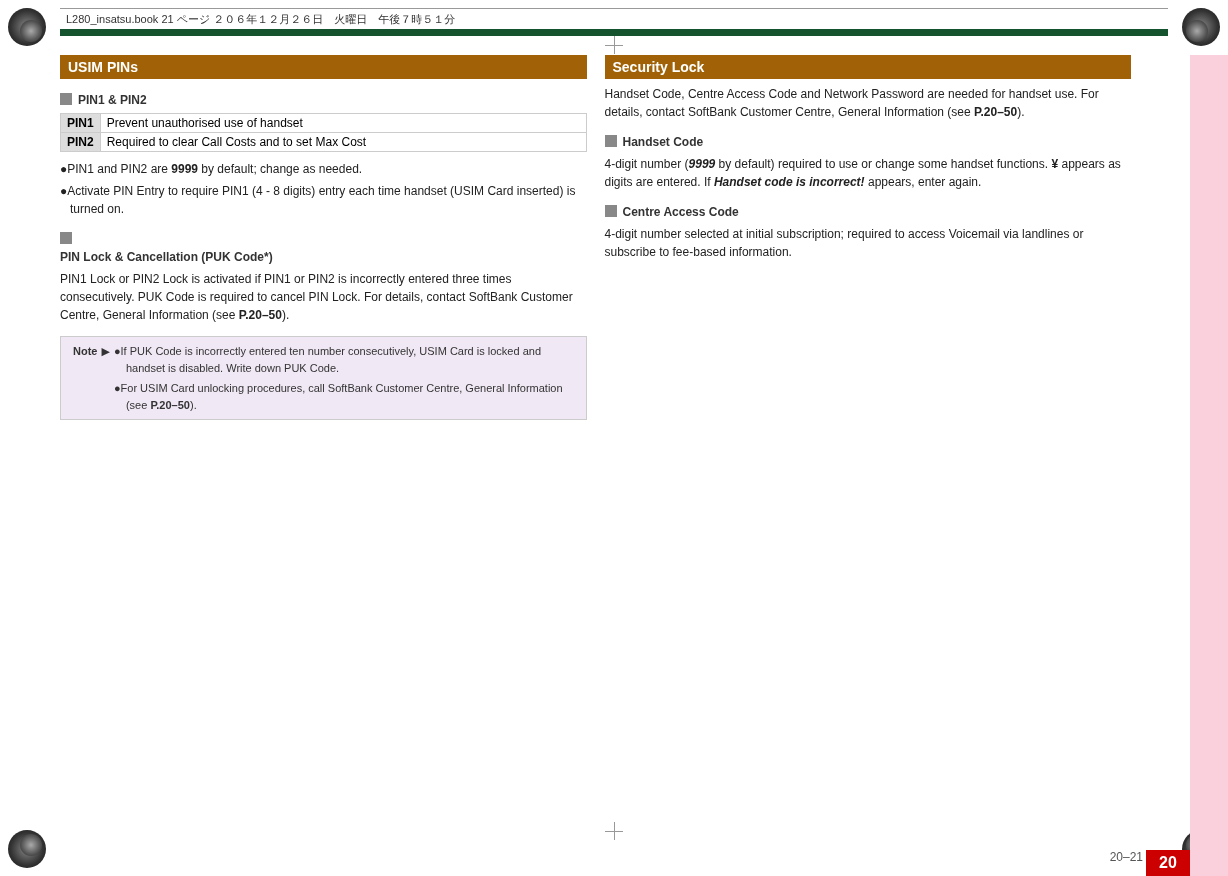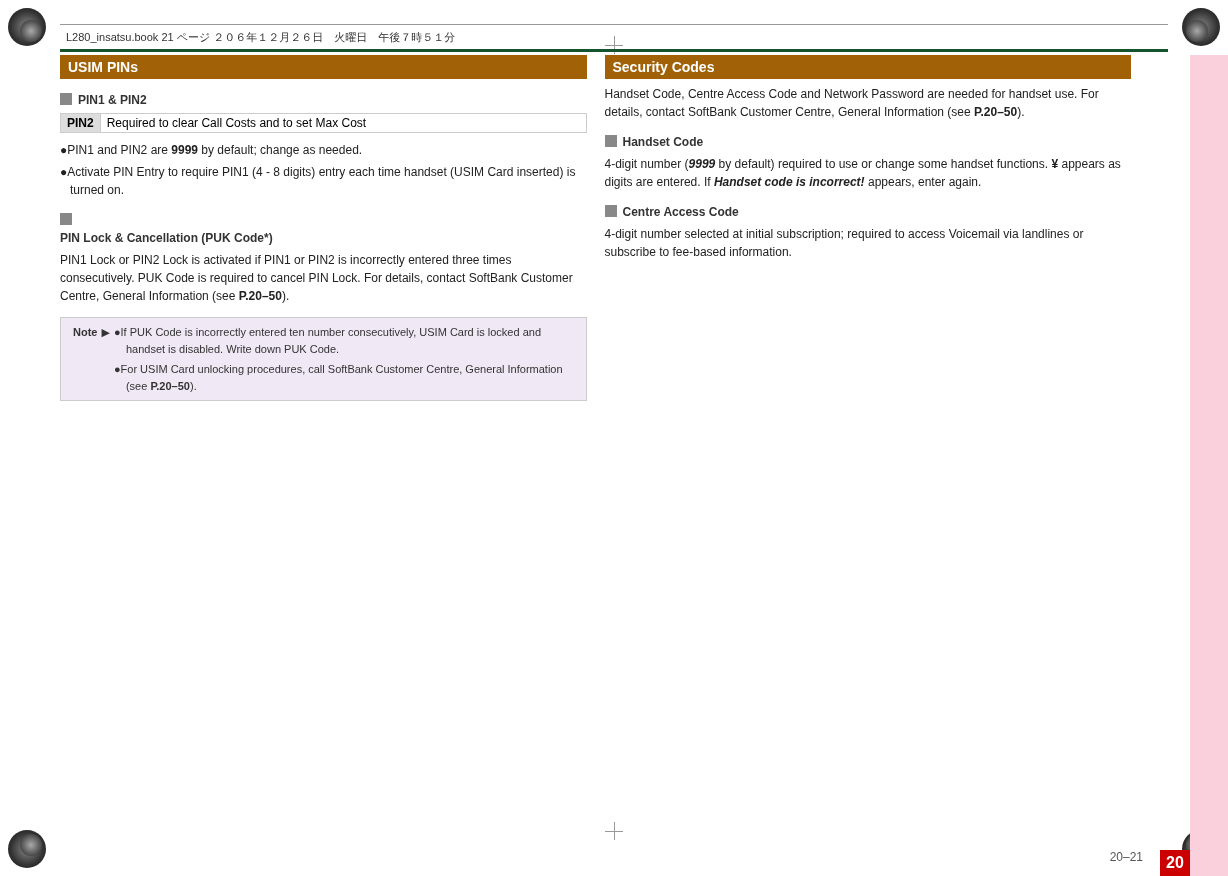--- a/index.html
+++ b/index.html
@@ -9,24 +9,24 @@
       background: #fff;
       font-family: Arial, sans-serif;
       font-size: 13px;
       position: relative;
       overflow: hidden;
     }
 
     
     .top-header {
       position: absolute;
-      top: 24px; left: 60px; right: 60px;
+      top: 8px; left: 60px; right: 60px;
       height: 28px;
       border-top: 1px solid #999;
-      border-bottom: 3px solid #14532d;
+      border-bottom: 7px solid #14532d;
       display: flex;
       align-items: center;
       font-size: 11px;
       color: #333;
       padding: 0 6px;
     }
 
     
     .main-content {
       position: absolute;
@@ -162,21 +162,21 @@
     .note-bullet {
       padding-left: 12px;
       text-indent: -12px;
     }
 
     
     .page-number-box {
       position: absolute;
       bottom: 0;
       right: 38px;
-      width: 30px;
+      width: 44px;
       background: #c00;
       color: #fff;
       font-weight: bold;
       font-size: 16px;
       text-align: center;
       padding: 4px 0;
     }
 
     
     .bottom-page-text {
@@ -280,20 +280,24 @@
 
     <div class="section-header-bar">USIM PINs</div>
 
     <div class="sub-header">
       <div class="sub-header-square"></div>
       <span class="sub-header-text">PIN1 &amp; PIN2</span>
     </div>
 
     <table class="pin-table">
       <tbody>
+          <tr>
+        <td class="pin-label">PIN1</td>
+        <td>Prevent unauthorised use of handset</td>
+      </tr>
       <tr>
         <td class="pin-label">PIN2</td>
         <td>Required to clear Call Costs and to set Max Cost</td>
       </tr>
     </tbody>
       </table>
 
     <p class="body-text bullet">●PIN1 and PIN2 are <span class="bold">9999</span> by default; change as needed.</p>
     <p class="body-text bullet">●Activate PIN Entry to require PIN1 (4 - 8 digits) entry each time handset (USIM Card inserted) is turned on.</p>
 
@@ -313,21 +317,21 @@
           <p class="note-bullet">●If PUK Code is incorrectly entered ten number consecutively, USIM Card is locked and handset is disabled. Write down PUK Code.</p>
           <p class="note-bullet" style="margin-top:4px;">●For USIM Card unlocking procedures, call SoftBank Customer Centre, General Information (see <span class="bold">P.20–50</span>).</p>
         </div>
       </div>
     </div>
 
   </div>
 
   <div class="right-col" style="padding-right:42px;">
 
-    <div class="section-header-bar">Security Codes</div>
+    <div class="section-header-bar">Security Lock</div>
 
     <p class="body-text">Handset Code, Centre Access Code and Network Password are needed for handset use. For details, contact SoftBank Customer Centre, General Information (see <span class="bold">P.20–50</span>).</p>
 
     <div class="sub-header" style="margin-top:10px;">
       <div class="sub-header-square"></div>
       <span class="sub-header-text">Handset Code</span>
     </div>
 
     <p class="body-text">4-digit number (<span class="bold-italic">9999</span> by default) required to use or change some handset functions. <span class="bold">¥</span> appears as digits are entered. If <span class="bold-italic">Handset code is incorrect!</span> appears, enter again.</p>
 

